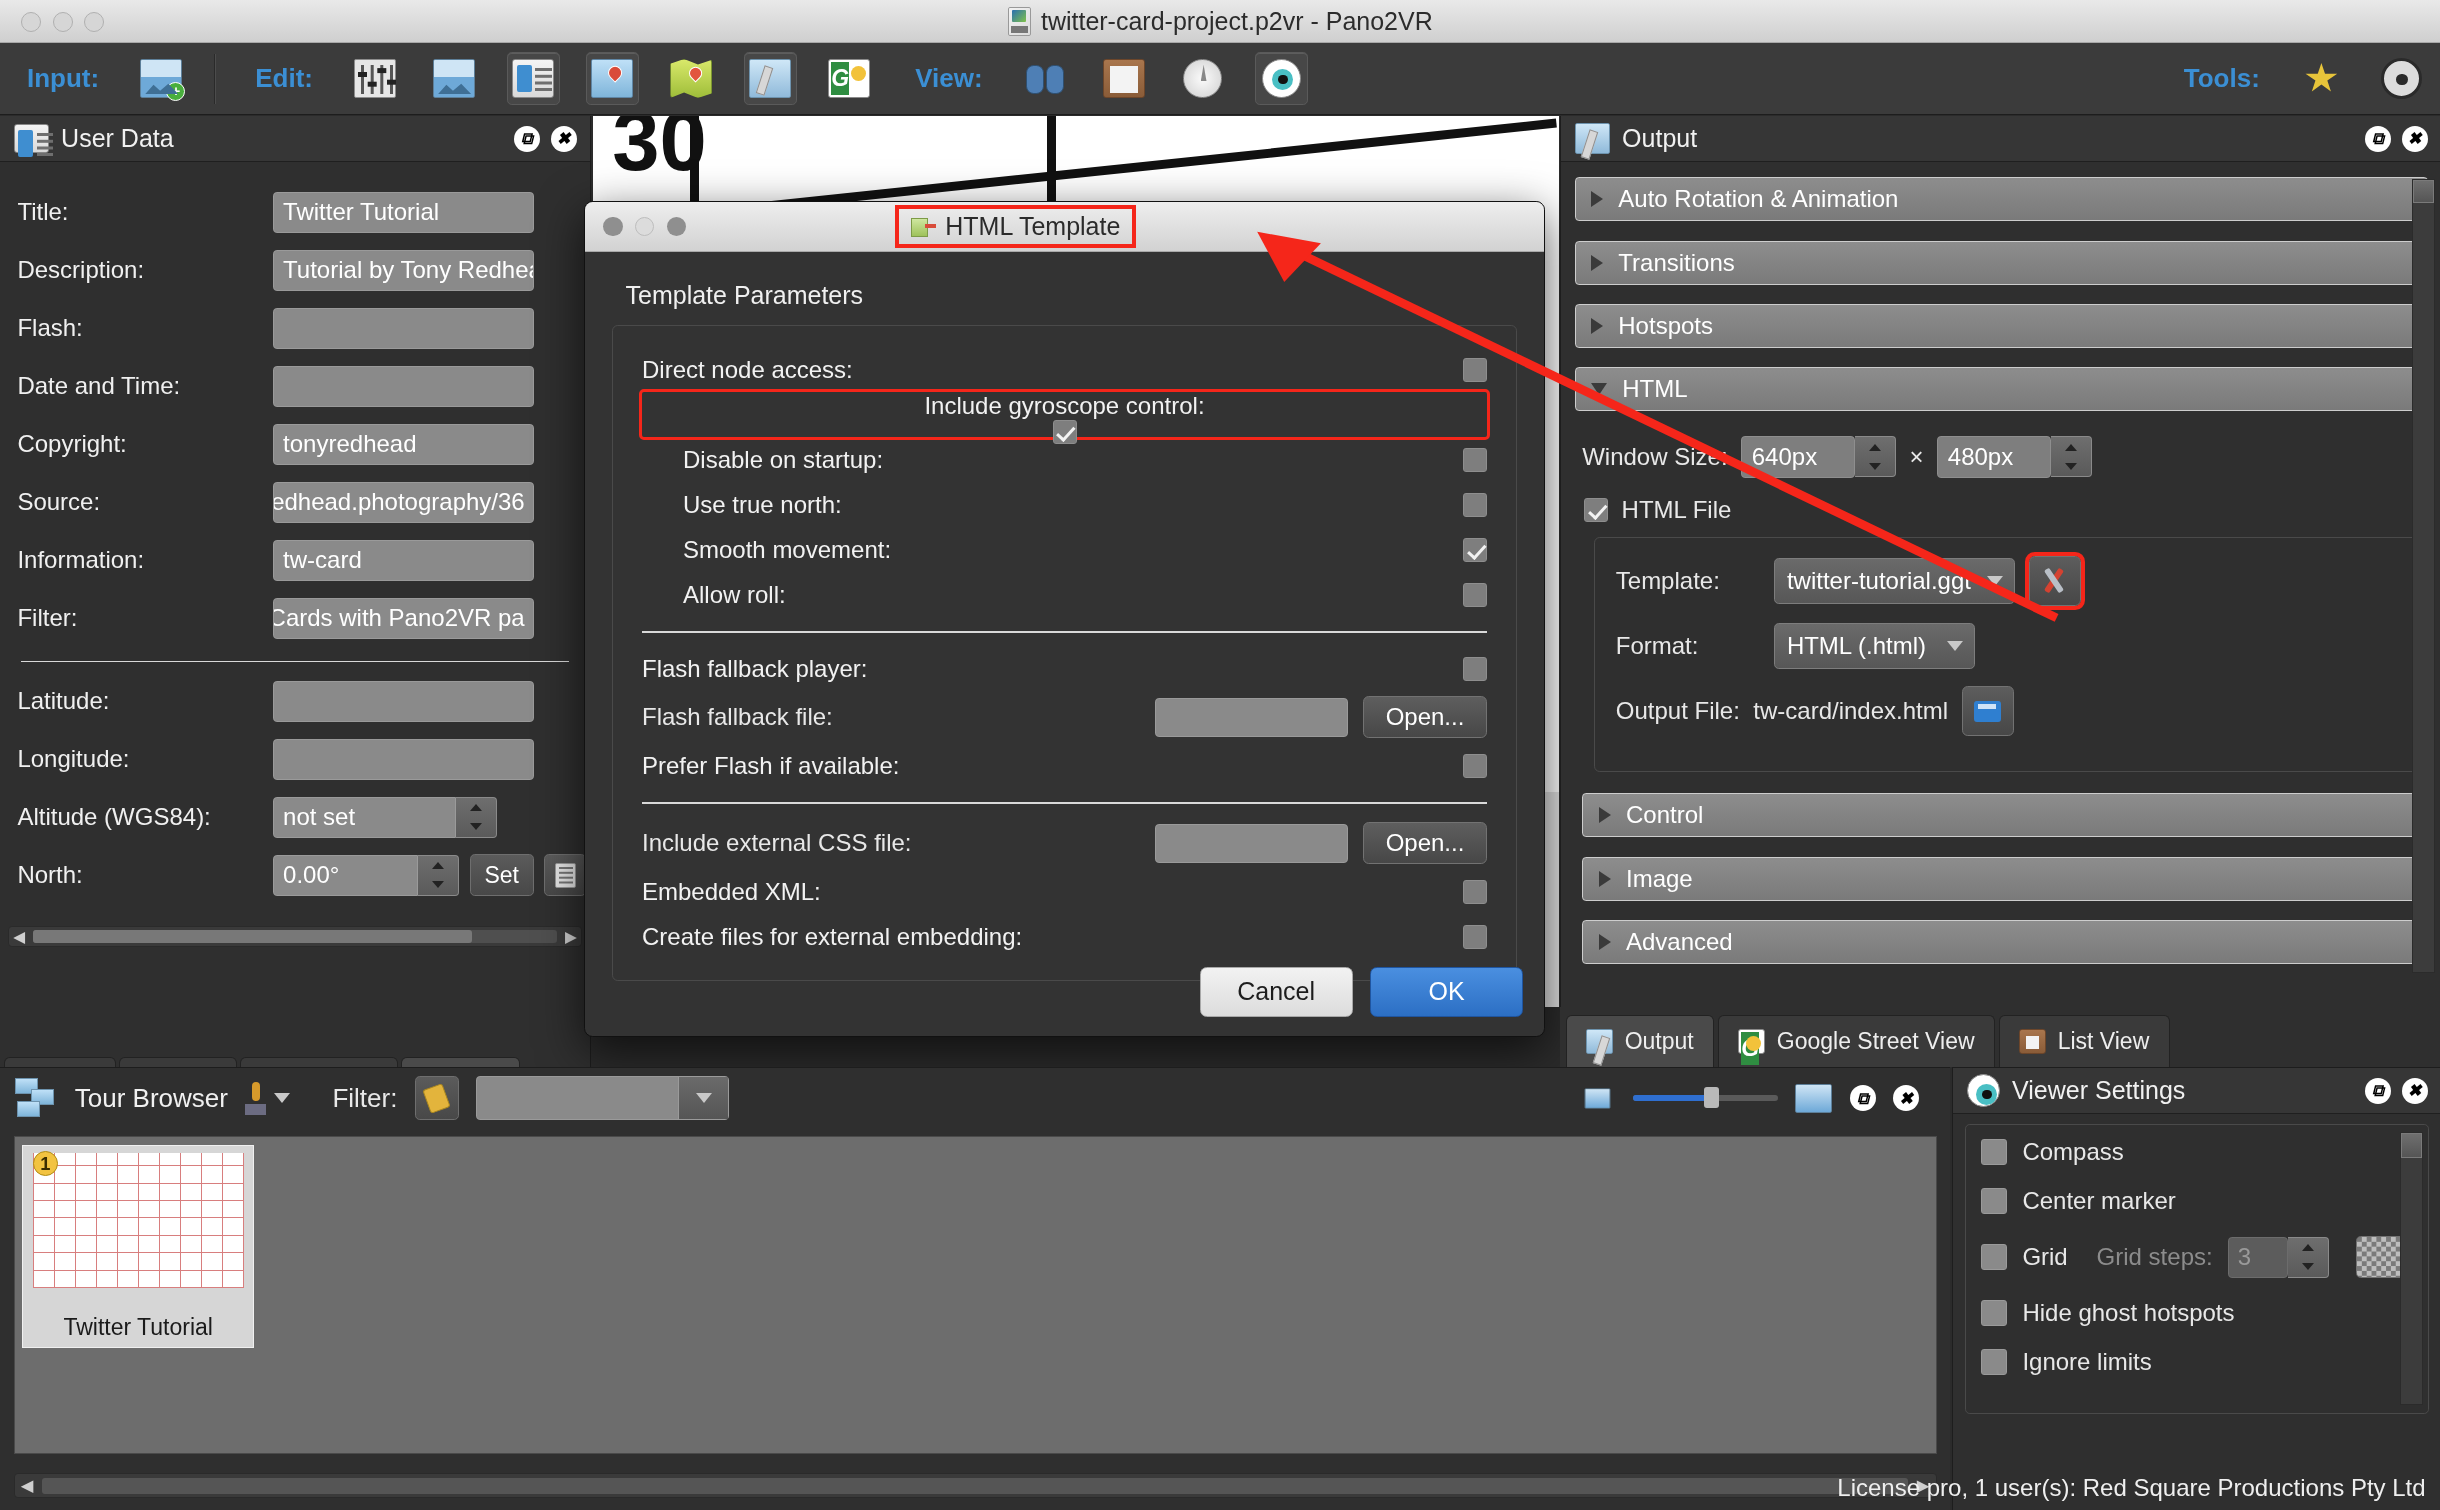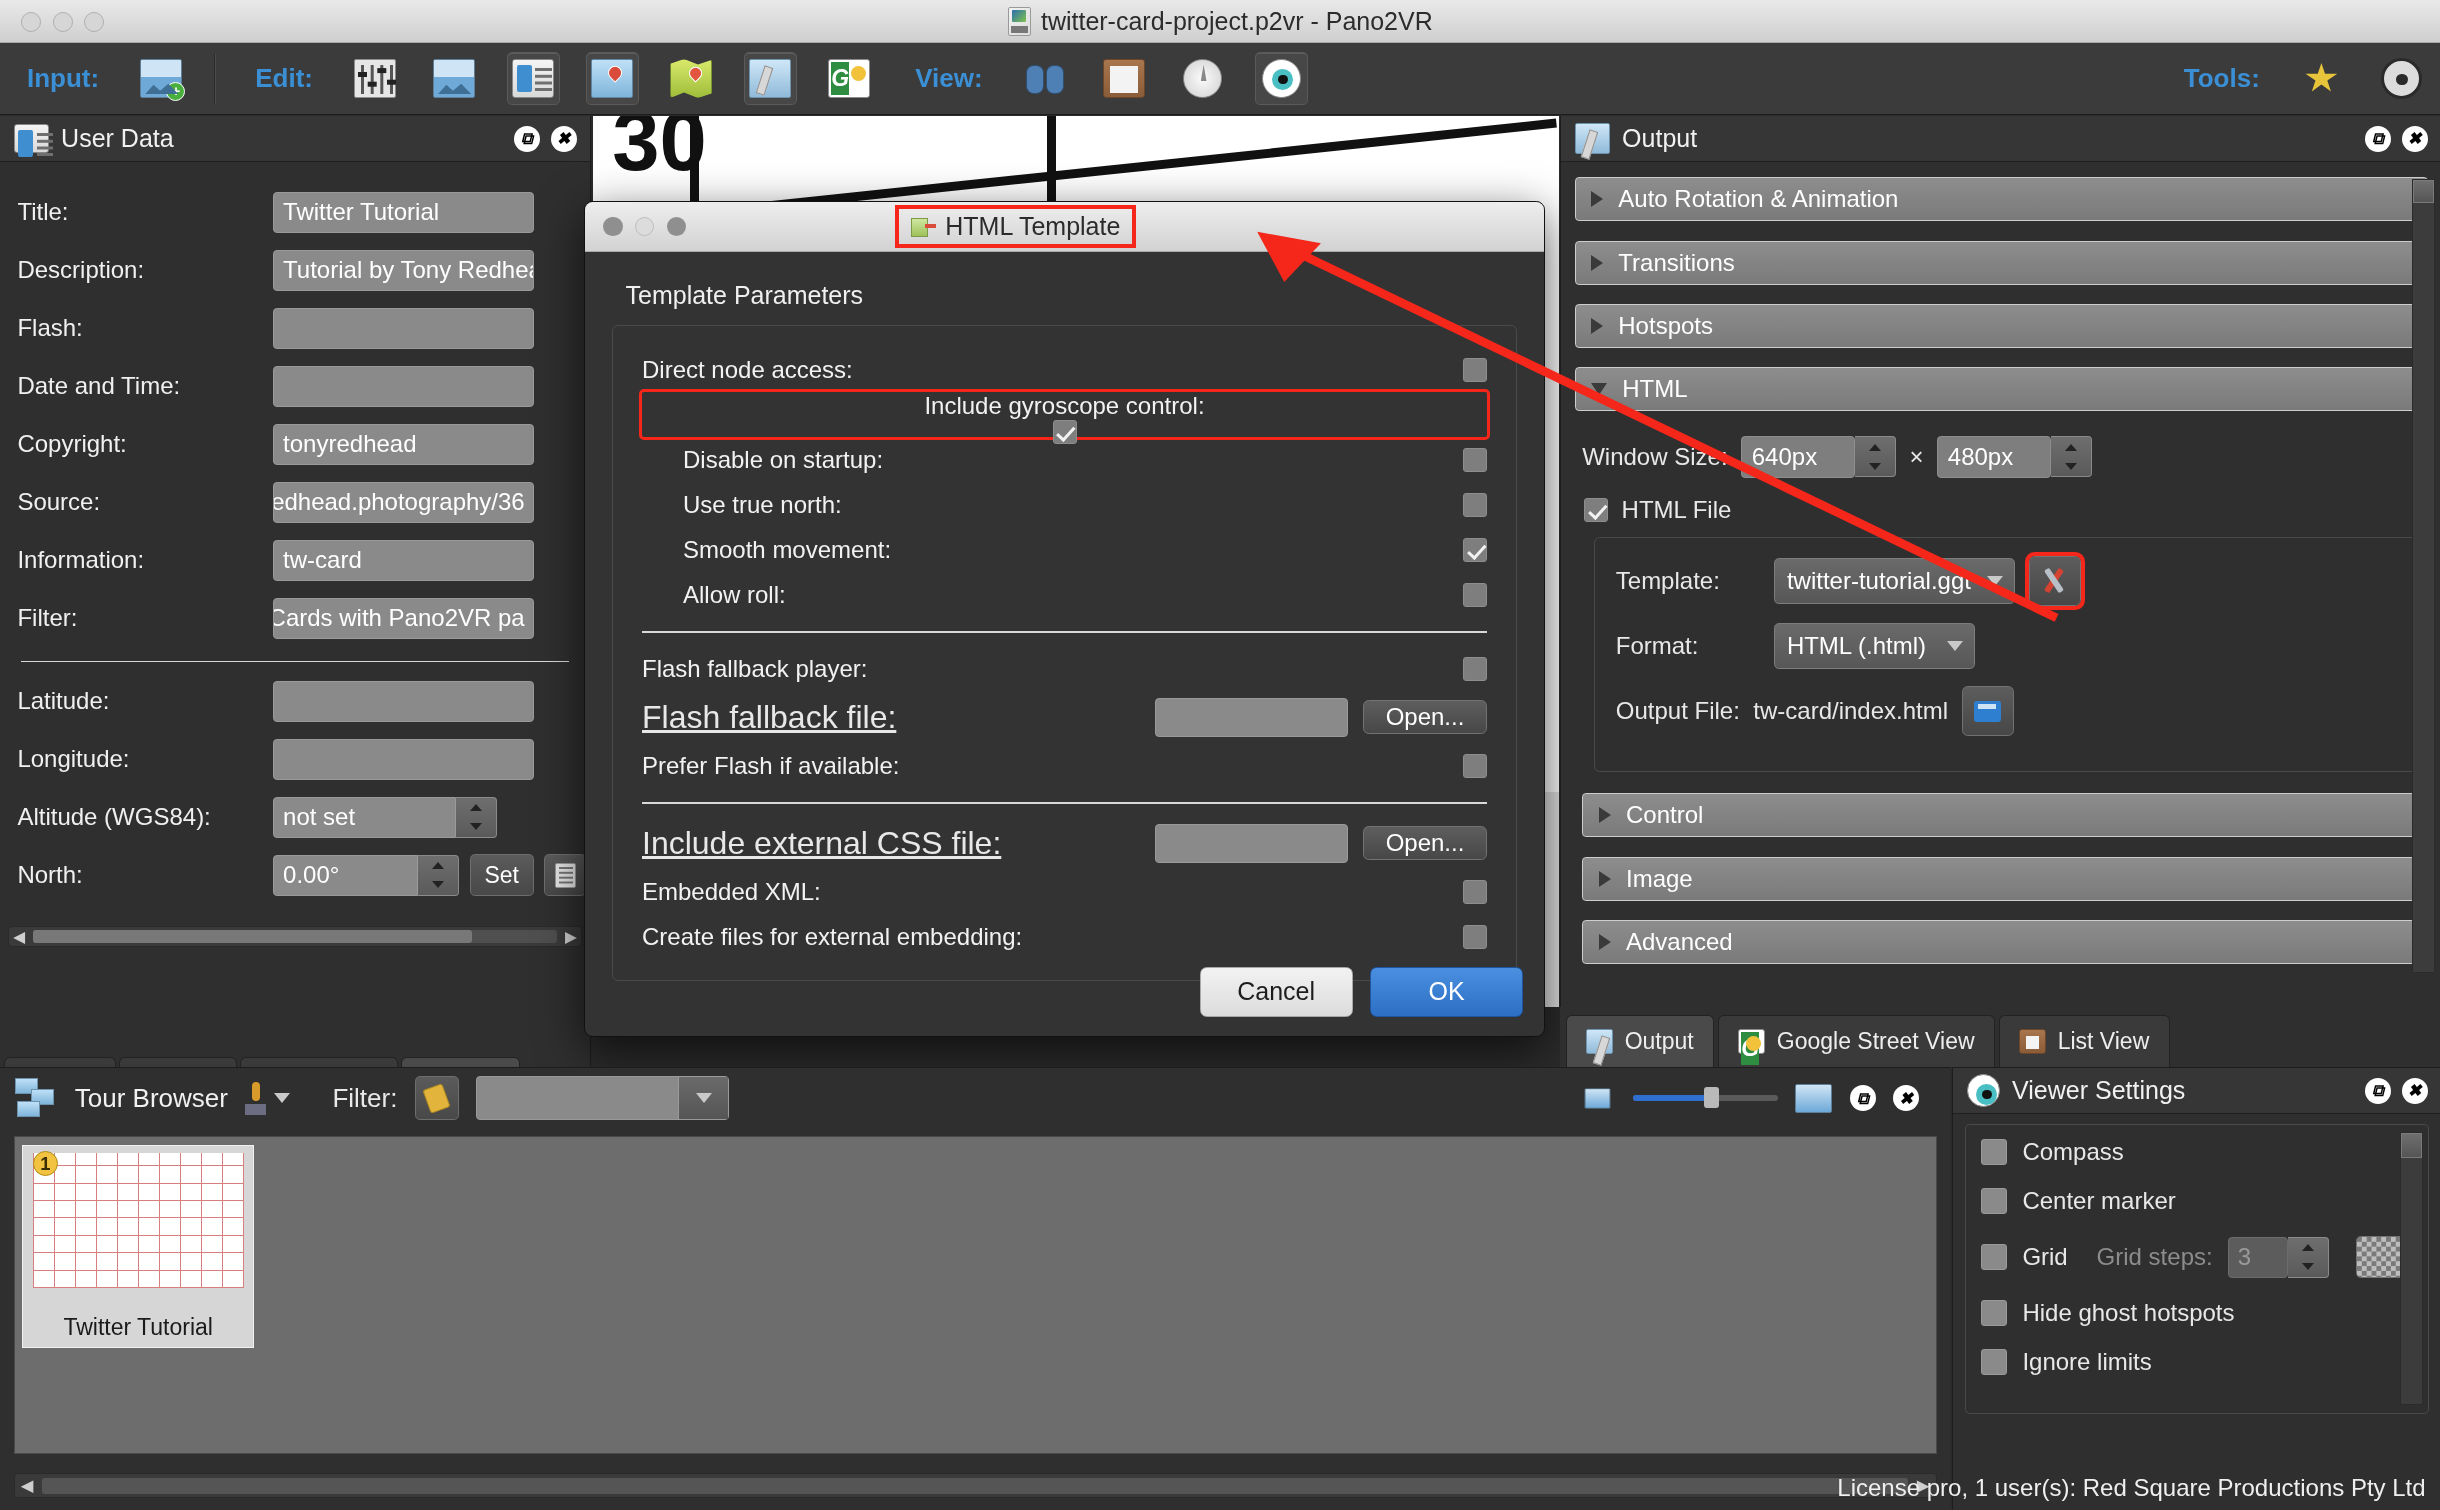--- a/index.html
+++ b/index.html
@@ -188,23 +188,23 @@
   .prow{display:flex;align-items:center;height:45px;}
   .prow .plabel{flex:1;font-size:24px;color:#f2f2f2;white-space:nowrap;}
   .prow.indent .plabel{padding-left:41px;}
   .cbx{width:24px;height:24px;background:#7e7e7e;border:1px solid #8e8e8e;border-radius:2.9px;
     position:relative;flex:none;}
   .cbx.on:after{content:"";position:absolute;left:7.7px;top:1.9px;width:6.8px;height:14.5px;
     border:solid #f2f2f2;border-width:0 3.9px 3.9px 0;transform:rotate(42deg);}
   .hl-row{outline:3.9px solid #f5261a; border-radius:1.9px;flex-direction:column;}
   .divline{height:1.9px;background:#d9d9d9;margin:13.5px 0;}
   .openrow{display:flex;align-items:center;height:52px;}
-  .openrow .plabel{flex:1;font-size:32px;text-decoration:underline;}
+  .openrow .plabel{flex:1;font-size:24px;}
   .opfld{width:193px;height:39px;background:#8a8a8a;border:1px solid #9a9a9a;border-radius:3.9px;}
-  .opbtn{margin-left:15.4px;width:124px;height:34px;background:linear-gradient(#5e5e5e,#474747);
+  .opbtn{margin-left:15.4px;width:124px;height:42px;background:linear-gradient(#5e5e5e,#474747);
     border:1px solid #727272;border-radius:5.8px;color:#fff;font-size:24px;
     display:flex;align-items:center;justify-content:center;}
   .dlg-foot{position:absolute;right:21px;bottom:19.3px;display:flex;gap:17.4px;}
   .btn{height:50px;min-width:153px;border-radius:6.8px;font-size:25px;
     display:flex;align-items:center;justify-content:center;}
   .btn.cancel{background:linear-gradient(#f2f2f2,#dcdcdc);color:#1d1d1d;border:1px solid #a8a8a8;}
   .btn.ok{background:linear-gradient(#4a8fe0,#2c6fc4);color:#fff;border:1px solid #1f55a0;}
 
   
   #output{position:absolute;left:1560px;top:116px;width:881px;height:891px;background:#2f2f2f;

